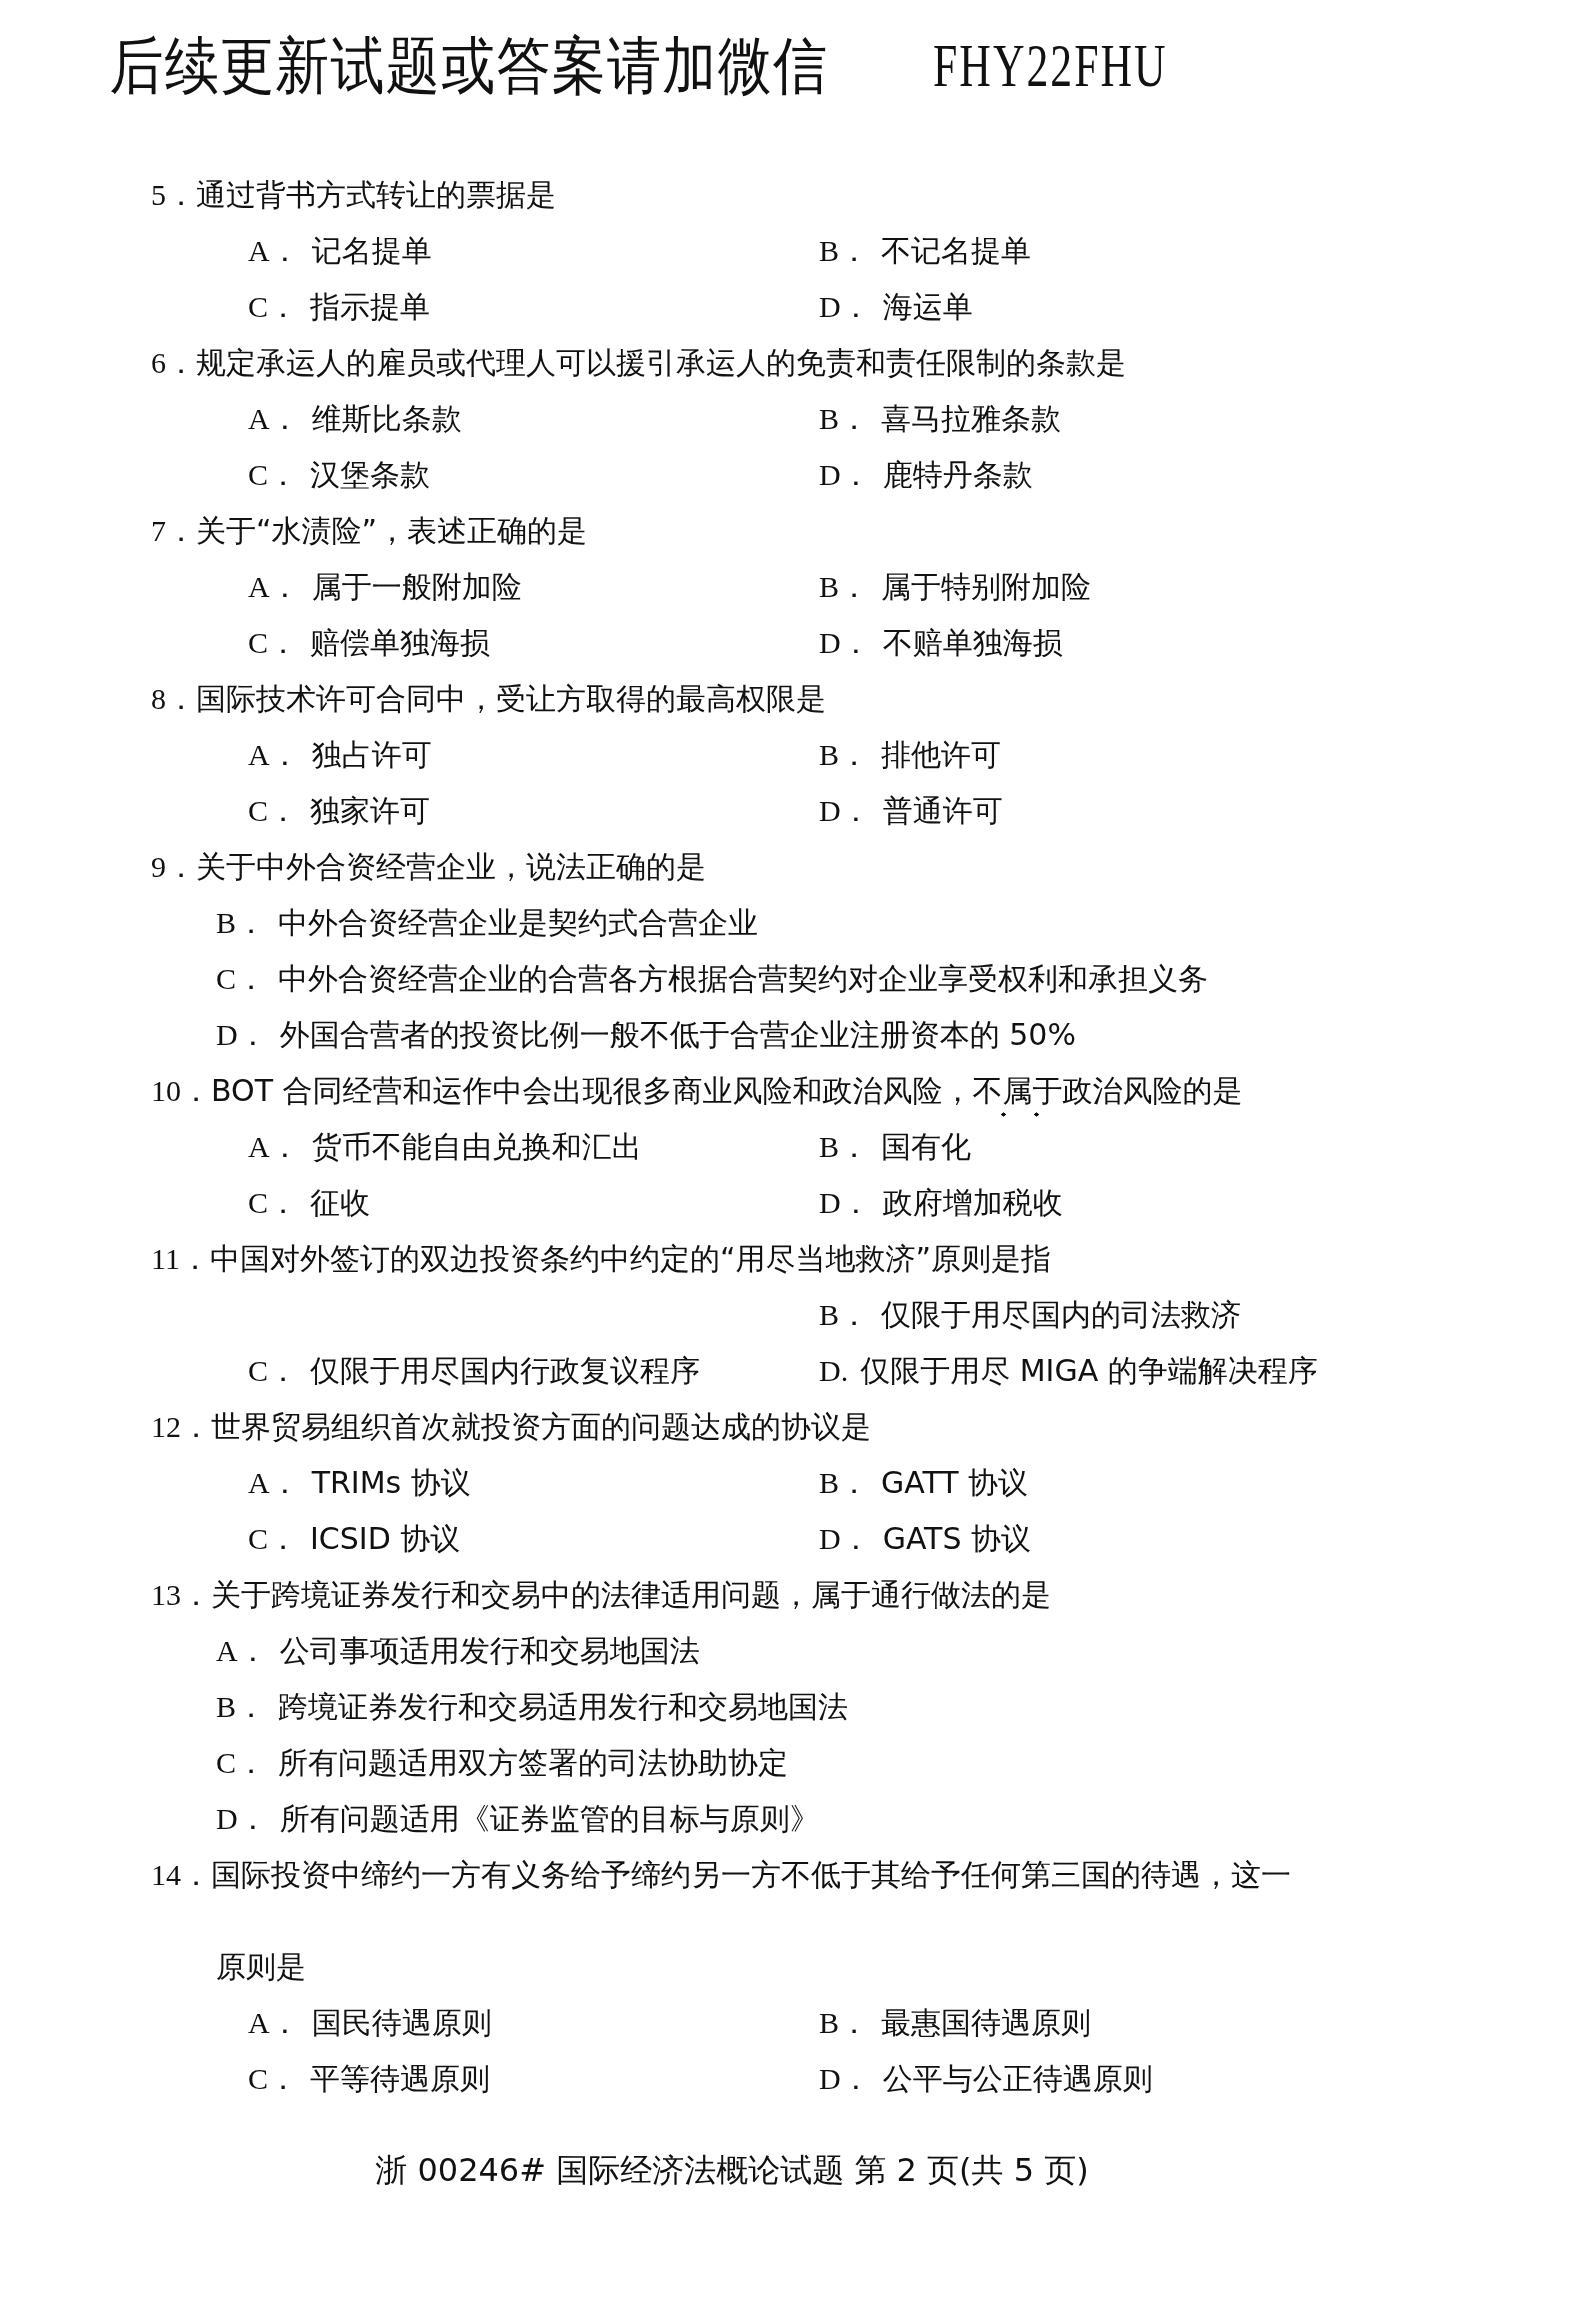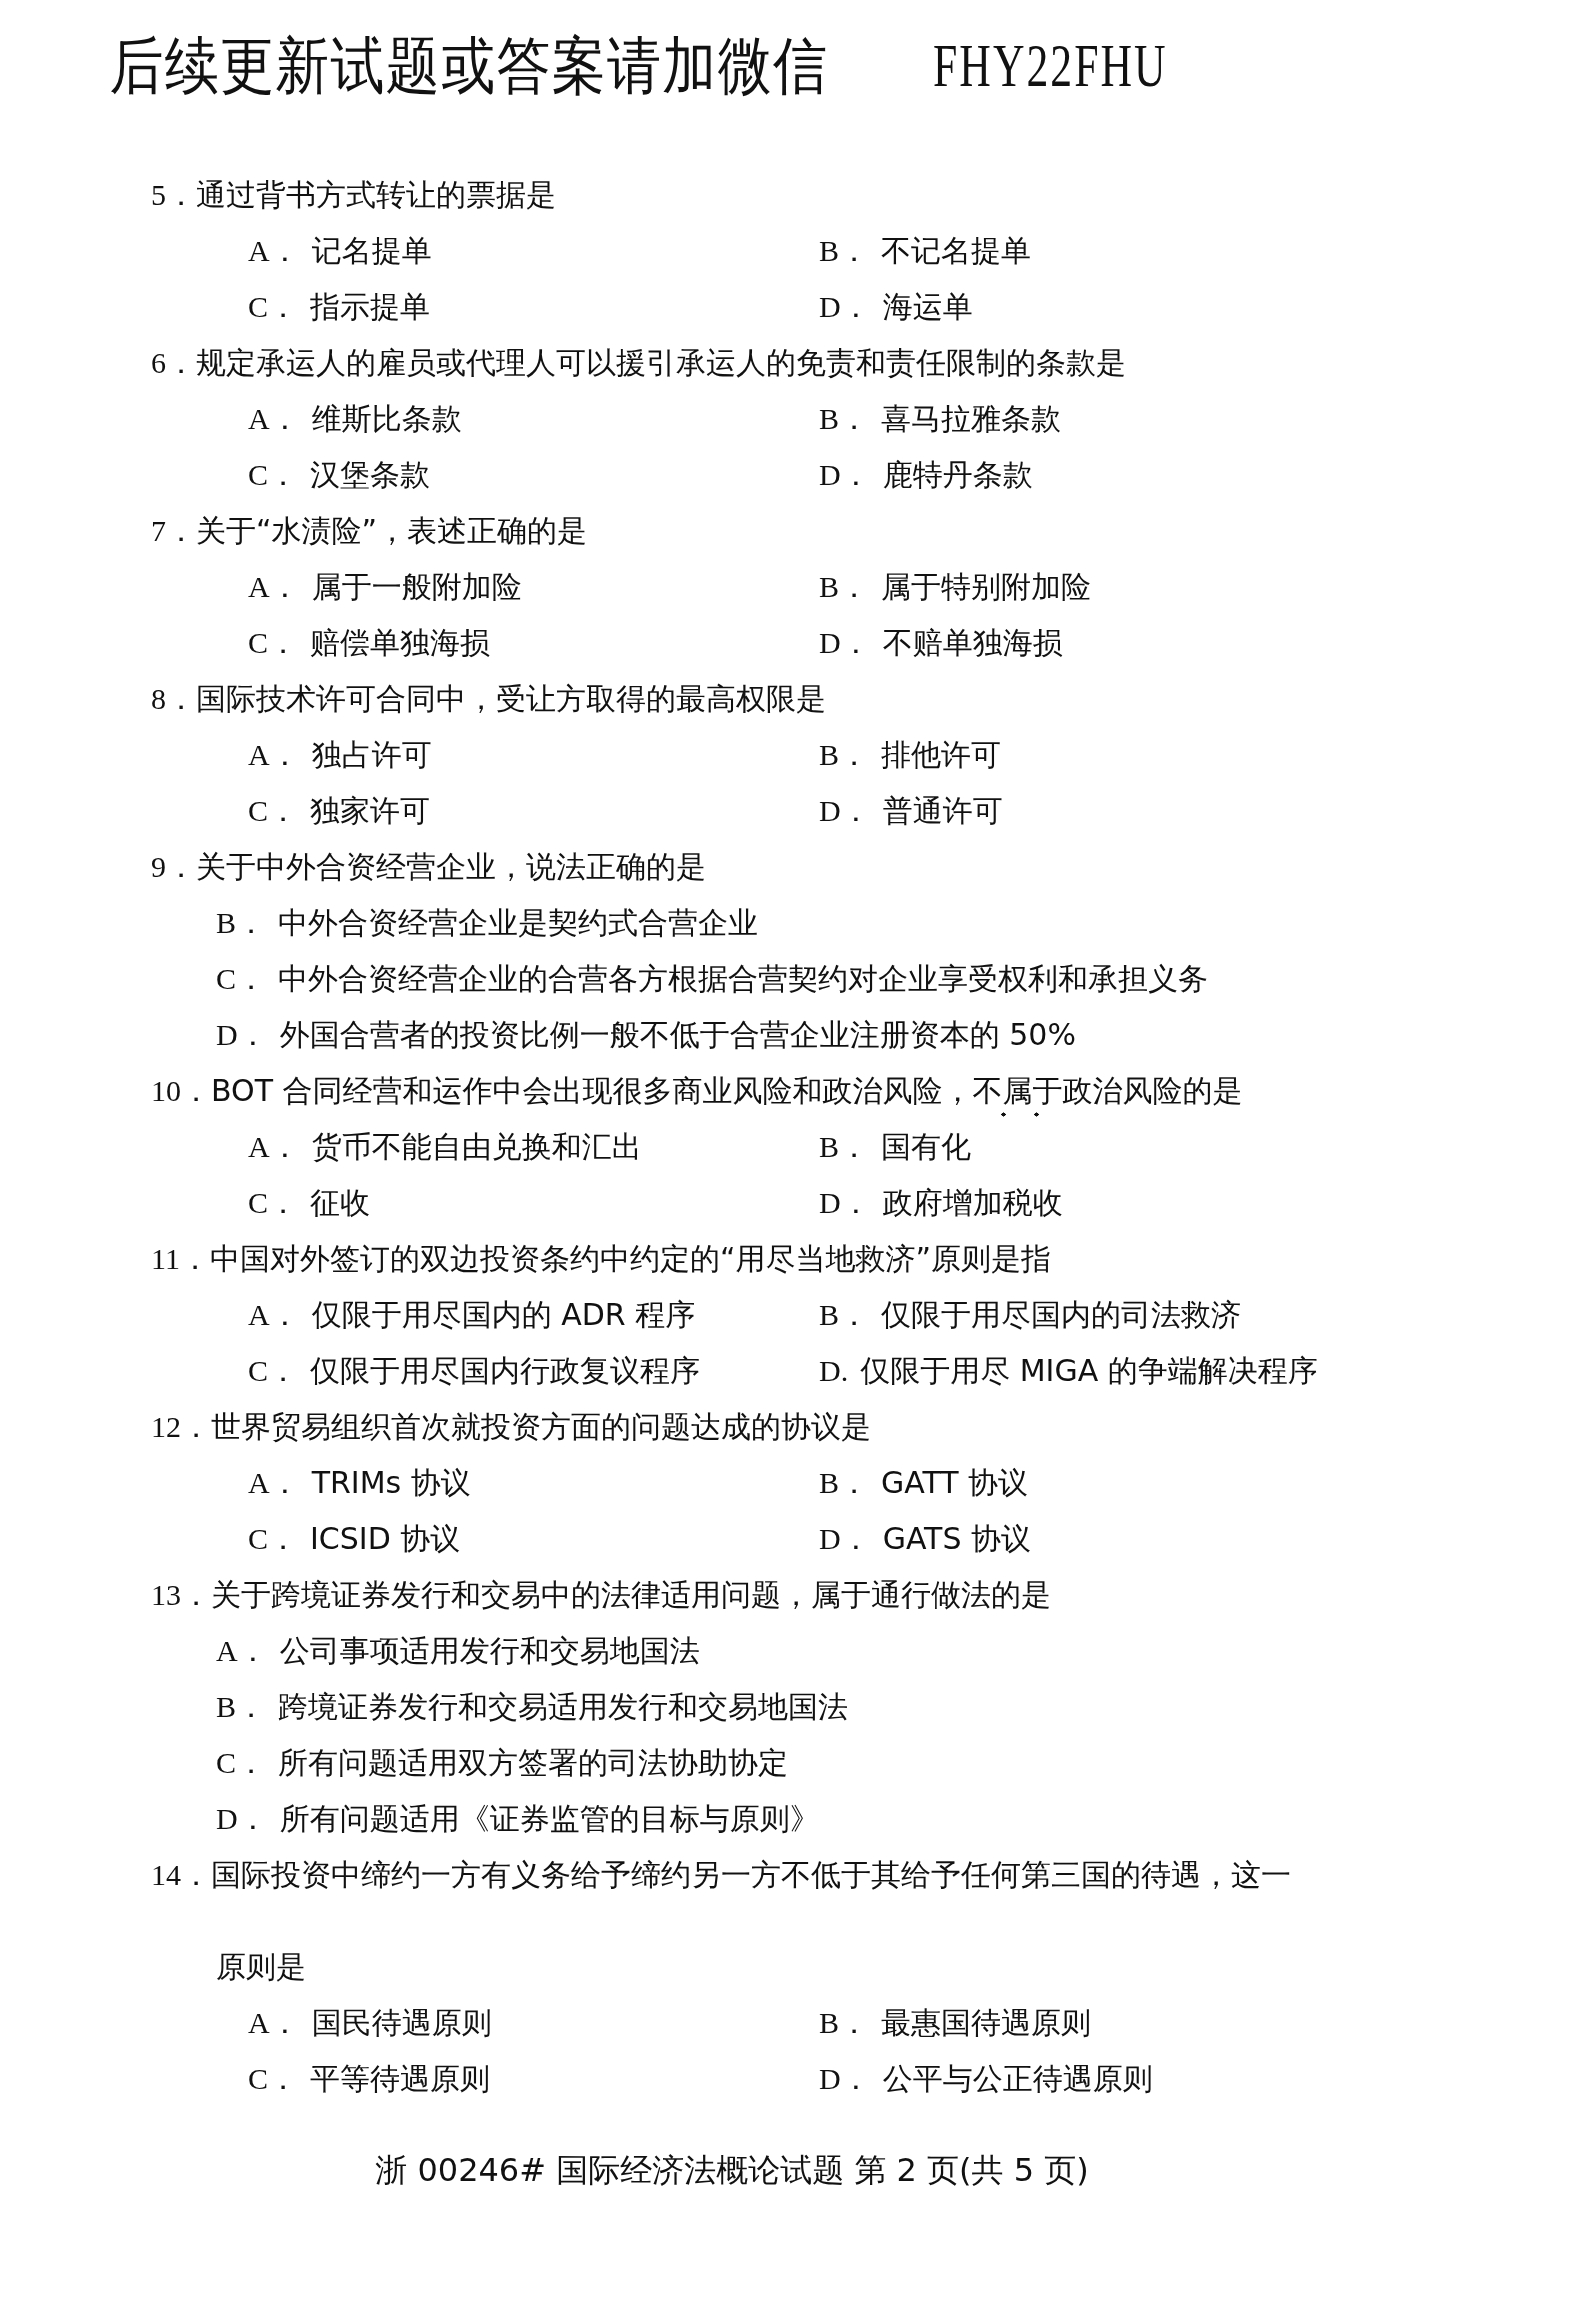--- a/index.html
+++ b/index.html
@@ -198,21 +198,20 @@
       </div>
       <div class="opt-row">
         <span class="opt left"><span class="opt-letter">C．</span><span>征收</span></span>
         <span class="opt right"><span class="opt-letter">D．</span><span>政府增加税收</span></span>
       </div>
     </div>
 
     <div>
       <div class="line"><span class="q-num">11．</span><span class="q-stem">中国对外签订的双边投资条约中约定的“用尽当地救济”原则是指</span></div>
       <div class="opt-row">
-        <span class="opt left"><span class="opt-letter">A．</span><span>仅限于用尽国内的 ADR 程序</span></span>
         <span class="opt right"><span class="opt-letter">B．</span><span>仅限于用尽国内的司法救济</span></span>
       </div>
       <div class="opt-row">
         <span class="opt right"><span class="opt-letter">D.</span><span>仅限于用尽 MIGA 的争端解决程序</span></span>
         <span class="opt left"><span class="opt-letter">C．</span><span>仅限于用尽国内行政复议程序</span></span>
       </div>
     </div>
 
     <div>
       <div class="line"><span class="q-num">12．</span><span class="q-stem">世界贸易组织首次就投资方面的问题达成的协议是</span></div>

